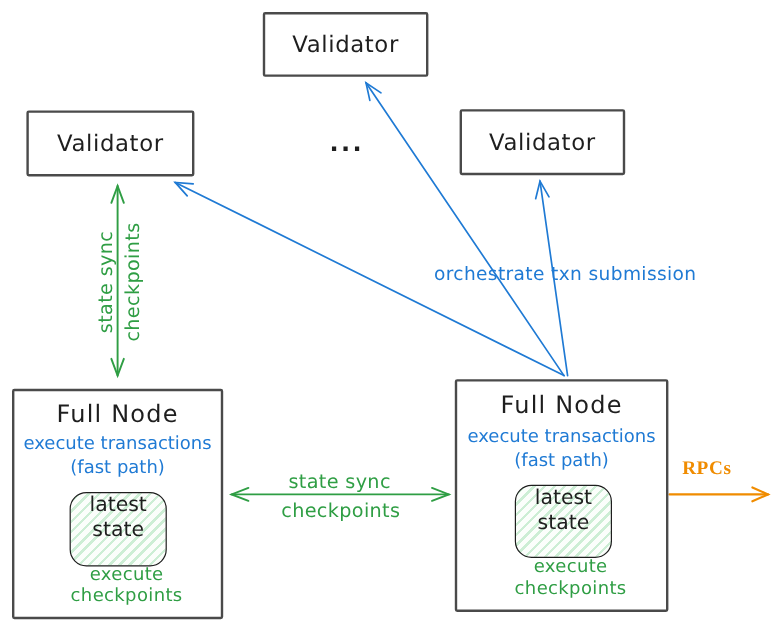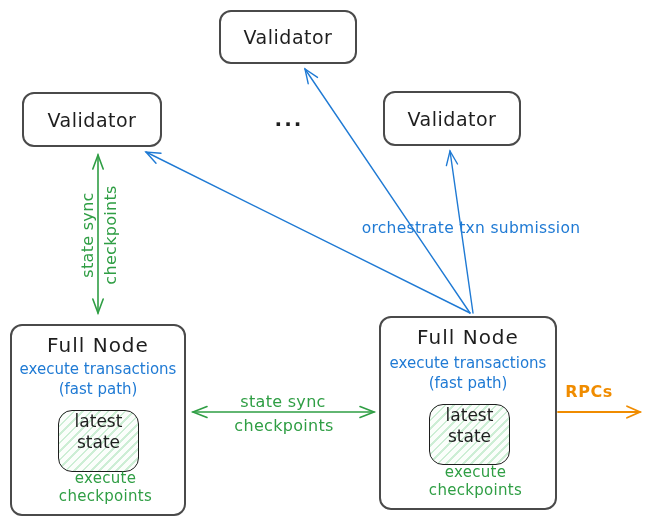--- a/index.html
+++ b/index.html
@@ -5,21 +5,21 @@
   :root{
     --green:#2f9e44; --blue:#1f7ad4; --orange:#f08c00; --ink:#1e1e1e;
     --box-border:#4a4a4a; --state-fill:#fbfefb; --state-hatch:#cdeed5;
   }
   html,body{margin:0;padding:0;background:#ffffff;}
   #canvas{
     position:relative; width:651px; height:526px; background:#ffffff;
     font-family:"DejaVu Sans", sans-serif; color:var(--ink); overflow:hidden;
   }
   .node{
-    position:absolute; border:2px solid var(--box-border); border-radius:12px;
+    position:absolute; border:2px solid var(--box-border); border-radius:2px;
     background:#ffffff; box-sizing:border-box;
   }
   .validator{
     display:flex; align-items:center; justify-content:center;
     font-size:19px; letter-spacing:0.5px;
   }
   .full-node{ text-align:center; }
   .fn-title{
     position:absolute; left:0; right:0; top:7px;
     font-size:20px; letter-spacing:1px; color:var(--ink);
@@ -126,15 +126,15 @@
   <div class="label green-label v-rotated" style="left:99px; top:235px;">
     <div>state sync</div>
     <div>checkpoints</div>
   </div>
 
   <div class="label green-label center" style="left:283px; top:401px; font-size:16px;">state sync</div>
   <div class="label green-label center" style="left:284px; top:425px; font-size:16px;">checkpoints</div>
 
   <div class="label blue-label center" style="left:471px; top:228px;">orchestrate txn submission</div>
 
-  <div class="label orange-label center" style="left:589px; top:391px;">RPCs</div>
+  <div class="label orange-label center" style="left:589px; top:391px;font-family:Liberation Serif, serif;">RPCs</div>
 
 </div>
 
 </body></html>

